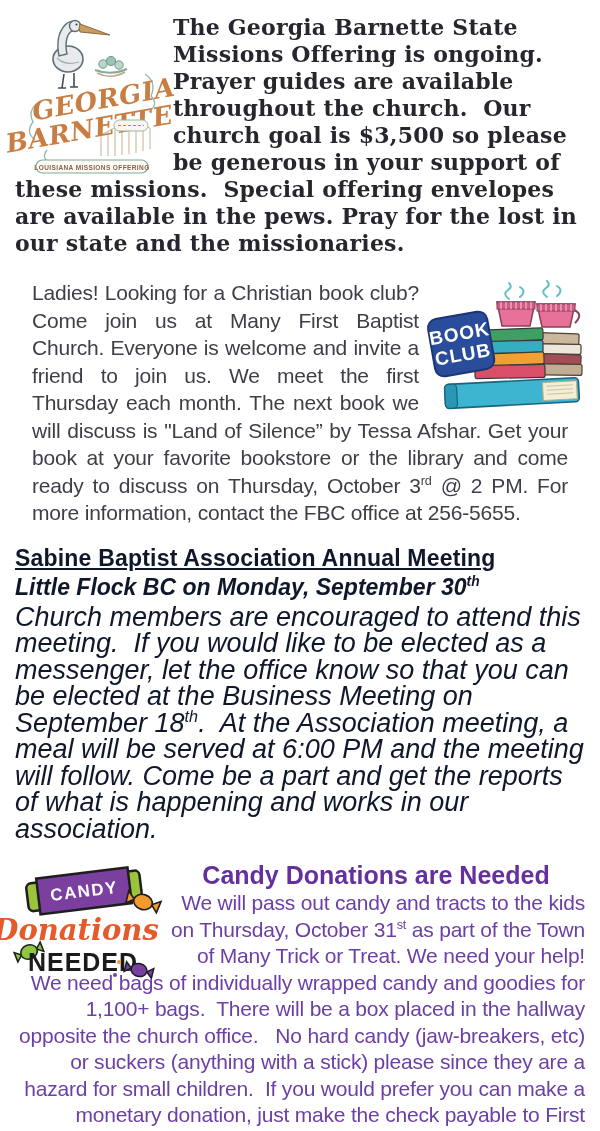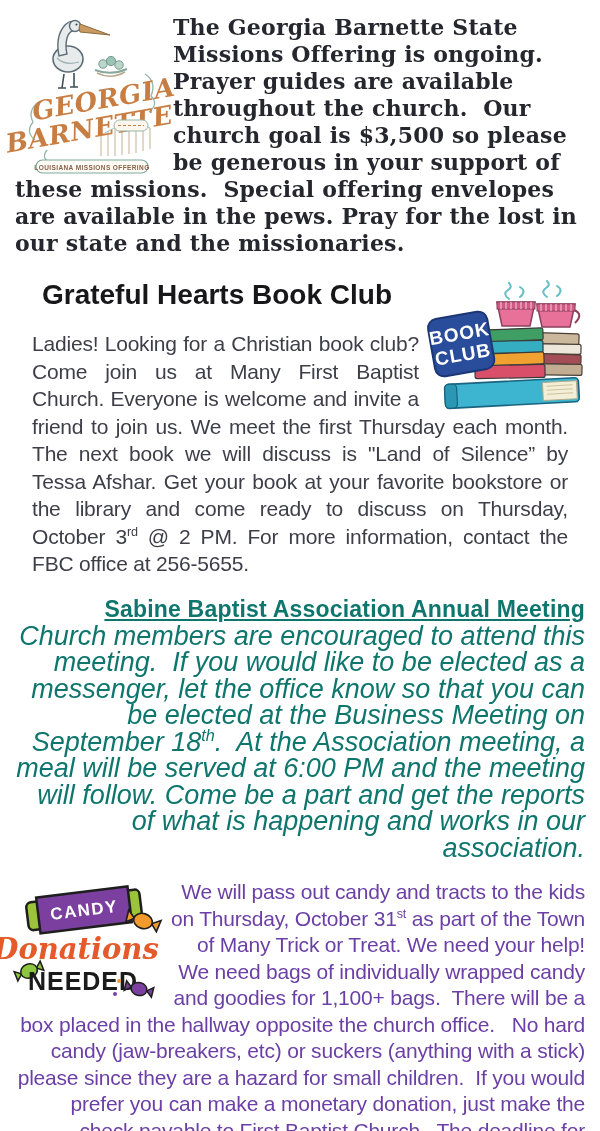--- a/index.html
+++ b/index.html
@@ -51,21 +51,21 @@
   .bookclub-body {
     margin: 17px;
     font-size: 21px; line-height: 27.5px;
     letter-spacing: -0.2px;
     text-align: justify;
     color: #3e3e49;
     white-space: pre-wrap;
   }
 
   
-  .sabine { clear: both; margin-top: 16px; text-align: right; color: #0f766e; }
+  .sabine { clear: both; margin-top: 16px; text-align: left; color: #0f172a; }
   .sabine-title {
     margin: 0; font-size: 23px; font-weight: 800; line-height: 28px;
     text-decoration: underline;
     letter-spacing: 0.2px;
   }
   .sabine-subtitle {
     margin: 1px 0 2px 0; font-size: 23px; font-weight: 800; font-style: italic; line-height: 29px;
   }
   .sabine-body {
     margin: 0; font-style: italic; font-size: 27px; line-height: 26.5px;
@@ -198,26 +198,26 @@
           <rect x="22" y="100" width="12" height="24" rx="4" fill="#2a97b5" stroke="#19647e" stroke-width="1.2"></rect>
         </g>
 
         <g transform="rotate(-10 38 62)">
           <rect x="8" y="34" width="60" height="58" rx="9" fill="#2a4d9b" stroke="#1b3674" stroke-width="2"></rect>
           <text x="38" y="59" text-anchor="middle" font-family="Liberation Sans, sans-serif" font-weight="bold" font-size="19" fill="#ffffff" letter-spacing="1">BOOK</text>
           <text x="38" y="80" text-anchor="middle" font-family="Liberation Sans, sans-serif" font-weight="bold" font-size="19" fill="#ffffff" letter-spacing="1">CLUB</text>
         </g>
       </svg>
     </div>
-    <h2 class="bookclub-title">Grateful Hearts Book Club</h2>
     <p class="bookclub-body"><span>Ladies! Looking for a Christian book club? Come join us at Many First Baptist Church. Everyone is welcome and invite a friend to join us. We meet the first Thursday each month. The next book we will discuss is "Land of Silence” by Tessa Afshar. Get your book at your favorite bookstore or the library and come ready to discuss on Thursday, October 3</span><sup>rd</sup><span> @ 2 PM. For more information, contact the FBC office at 256-5655.</span></p>
   </section>
 
   <section class="sabine">
     <h3 class="sabine-title">Sabine Baptist Association Annual Meeting</h3>
+    <h4 class="sabine-subtitle"><span>Little Flock BC on Monday, September 30</span><sup>th</sup></h4>
     <p class="sabine-body"><span>Church members are encouraged to attend this meeting.  If you would like to be elected as a messenger, let the office know so that you can be elected at the Business Meeting on September 18</span><sup>th</sup><span>.  At the Association meeting, a meal will be served at 6:00 PM and the meeting will follow. Come be a part and get the reports of what is happening and works in our association.</span></p>
   </section>
 
   <section class="candy">
     <div class="candy-clipart">
       <svg viewBox="0 0 144 118">
 
         <g transform="rotate(-7 68 27)">
           <rect x="12" y="13" width="114" height="28" rx="5" fill="#9bc43b" stroke="#1e1e1e" stroke-width="2.5"></rect>
           <rect x="23" y="9" width="92" height="36" fill="#7b3fa0" stroke="#1e1e1e" stroke-width="2.5"></rect>
@@ -242,16 +242,17 @@
 
         <g transform="rotate(14 124 106)">
           <path d="M116,106 l-6,-5 v10 z" fill="#7b3fa0" stroke="#1e1e1e" stroke-width="1.5"></path>
           <path d="M132,106 l6,-5 v10 z" fill="#7b3fa0" stroke="#1e1e1e" stroke-width="1.5"></path>
           <ellipse cx="124" cy="106" rx="8" ry="6.5" fill="#7b3fa0" stroke="#1e1e1e" stroke-width="1.5"></ellipse>
         </g>
         <circle cx="104" cy="98" r="2" fill="#f29a2e"></circle>
         <circle cx="100" cy="111" r="2" fill="#7b3fa0"></circle>
       </svg>
     </div>
+    <h2 class="candy-title">Candy Donations are Needed</h2>
     <p class="candy-body"><span>We will pass out candy and tracts to the kids on Thursday, October 31</span><sup>st</sup><span> as part of the Town of Many Trick or Treat. We need your help!  We need bags of individually wrapped candy and goodies for 1,100+ bags.  There will be a box placed in the hallway opposite the church office.   No hard candy (jaw-breakers, etc) or suckers (anything with a stick) please since they are a hazard for small children.  If you would prefer you can make a monetary donation, just make the check payable to First Baptist Church.  The deadline for donations will be October 1</span><sup>st</sup><span>.</span></p>
   </section>
 
 </div>
 
 </body></html>

